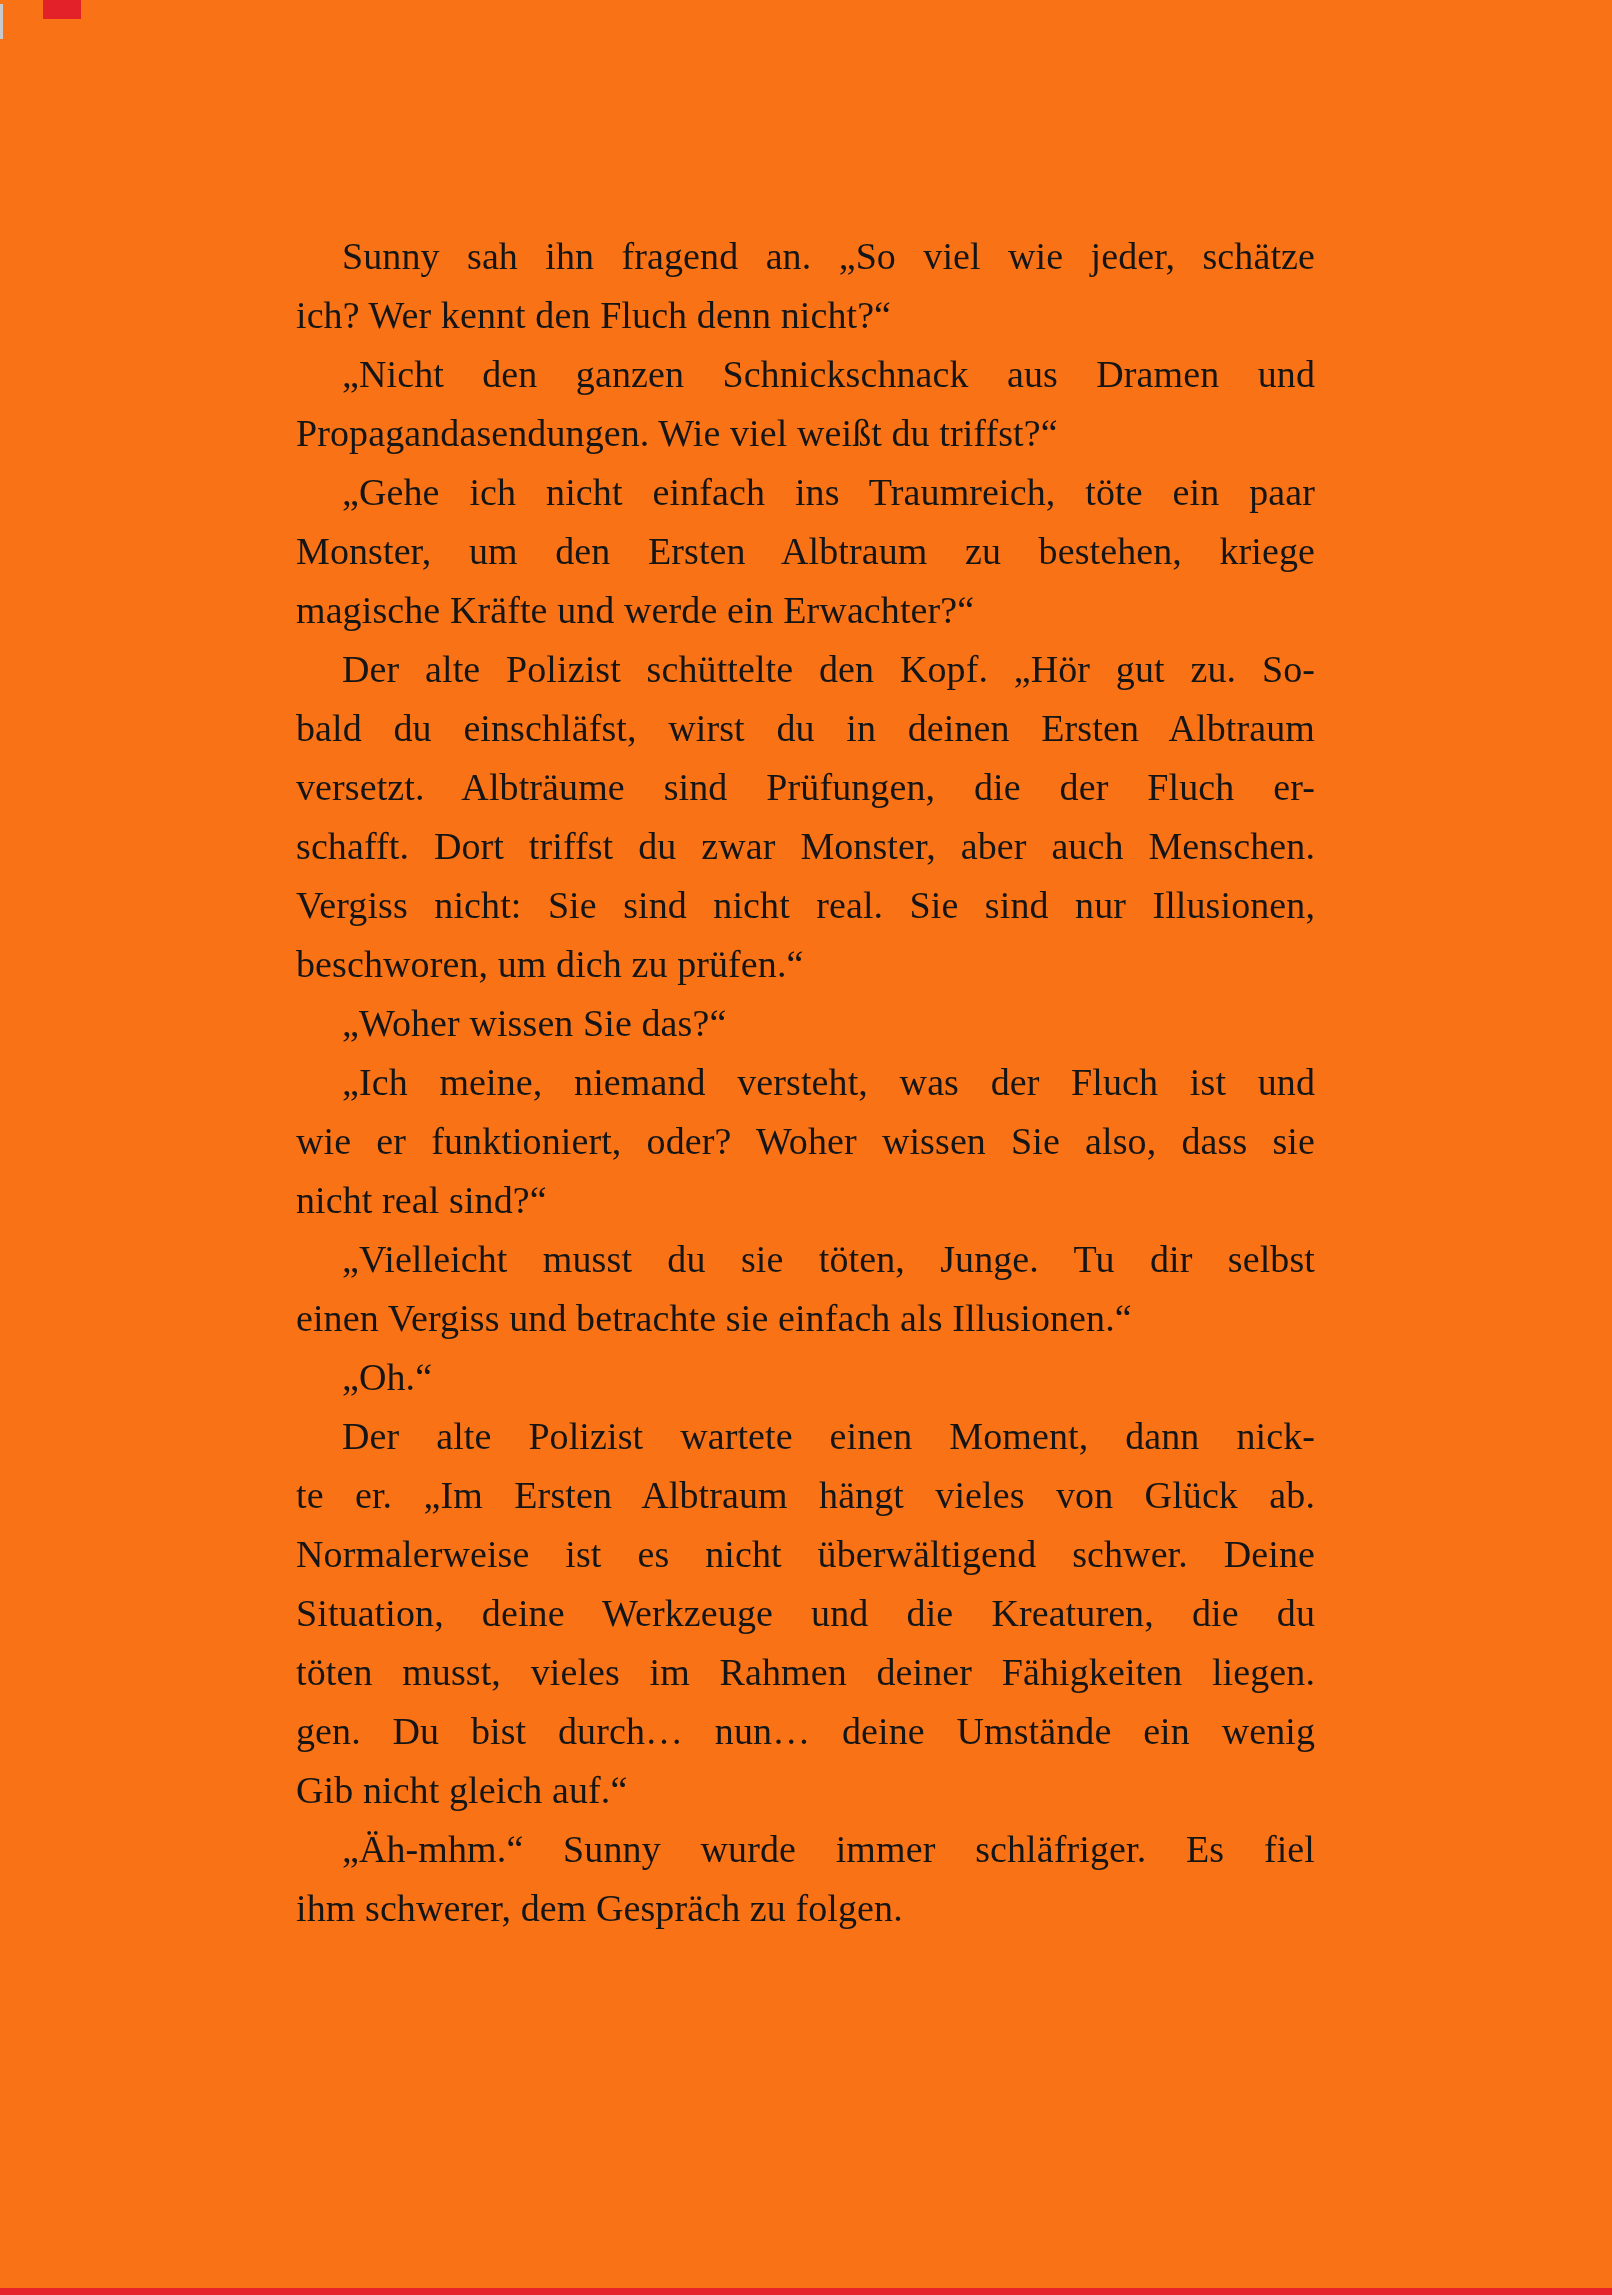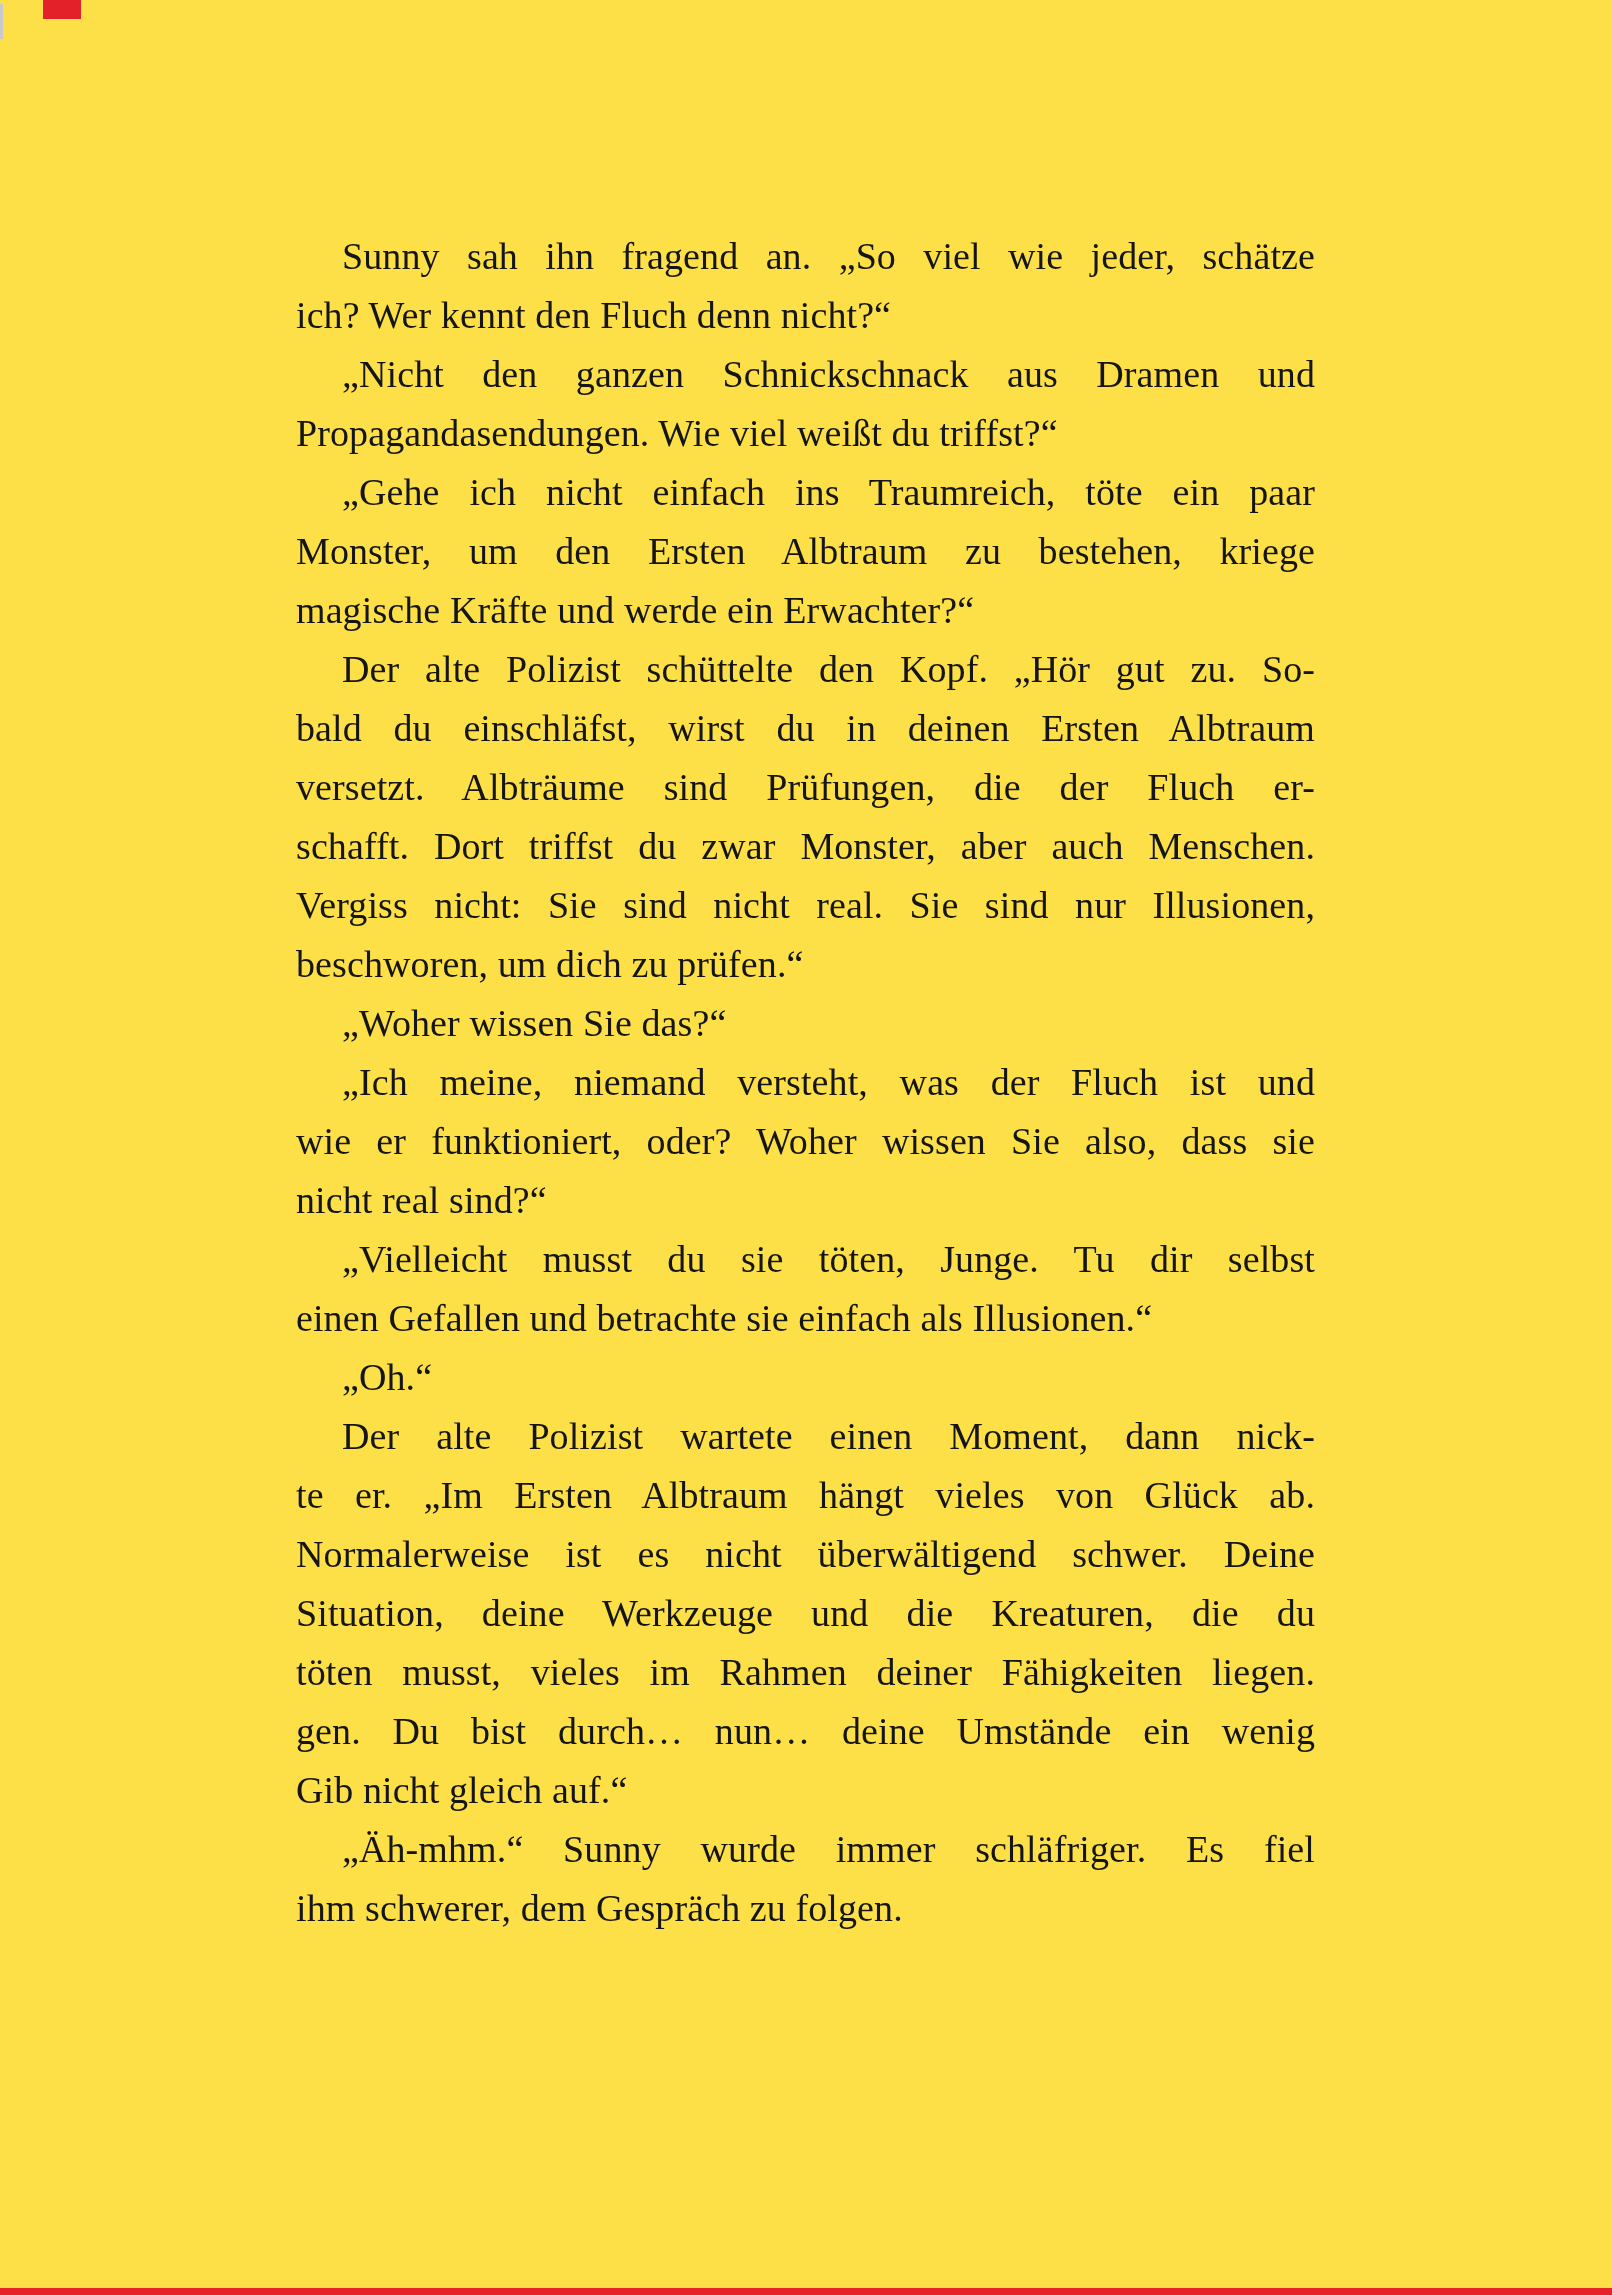--- a/index.html
+++ b/index.html
@@ -53,21 +53,21 @@
     text-align-last: justify;
     white-space: normal;
     overflow: visible;
   }
   .para .line.last { text-align-last: left; }
   .para .line.first { text-indent: 46px; }
 </style>
 </head>
 <body>
 
-<div class="page" style="background: #fde047;">
+<div class="page" style="background: #f97316;">
   <div class="edge-tick" style="background: rgb(199, 201, 204);"></div>
   <div class="scan-mark-top" style="background: rgb(227, 33, 41);"></div>
   <div class="text-block" id="text-block" style="color: rgb(21, 21, 21);">
       <div class="para">
         <div class="line first">Sunny sah ihn fragend an. „So viel wie jeder, schätze</div>
         <div class="line last">ich? Wer kennt den Fluch denn nicht?“</div>
       </div>
       <div class="para">
         <div class="line first">„Nicht den ganzen Schnickschnack aus Dramen und</div>
         <div class="line last">Propagandasendungen. Wie viel weißt du triffst?“</div>
@@ -88,21 +88,21 @@
       <div class="para">
         <div class="line first last">„Woher wissen Sie das?“</div>
       </div>
       <div class="para">
         <div class="line first">„Ich meine, niemand versteht, was der Fluch ist und</div>
         <div class="line">wie er funktioniert, oder? Woher wissen Sie also, dass sie</div>
         <div class="line last">nicht real sind?“</div>
       </div>
       <div class="para">
         <div class="line first">„Vielleicht musst du sie töten, Junge. Tu dir selbst</div>
-        <div class="line last">einen Gefallen und betrachte sie einfach als Illusionen.“</div>
+        <div class="line last">einen Vergiss und betrachte sie einfach als Illusionen.“</div>
       </div>
       <div class="para">
         <div class="line first last">„Oh.“</div>
       </div>
       <div class="para">
         <div class="line first">Der alte Polizist wartete einen Moment, dann nick-</div>
         <div class="line">te er. „Im Ersten Albtraum hängt vieles von Glück ab.</div>
         <div class="line">Normalerweise ist es nicht überwältigend schwer. Deine</div>
         <div class="line">Situation, deine Werkzeuge und die Kreaturen, die du</div>
         <div class="line">töten musst, vieles im Rahmen deiner Fähigkeiten liegen.</div>

